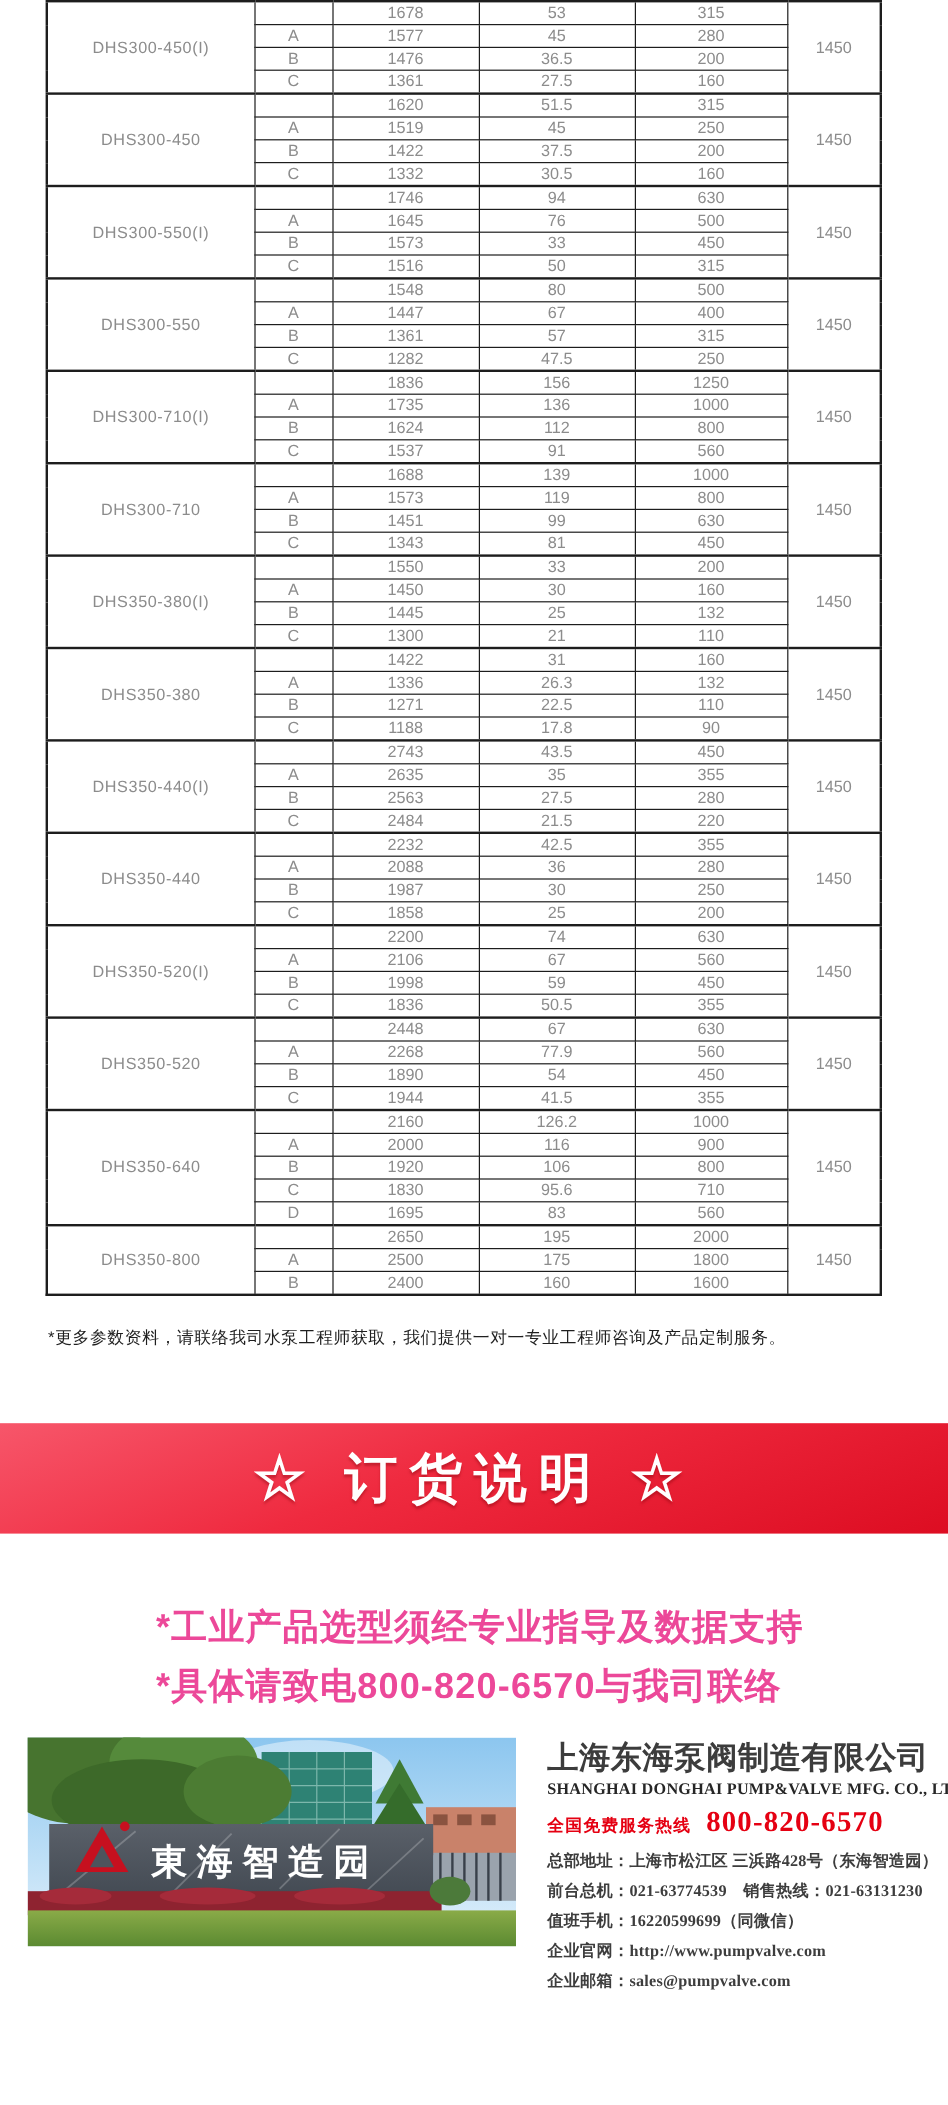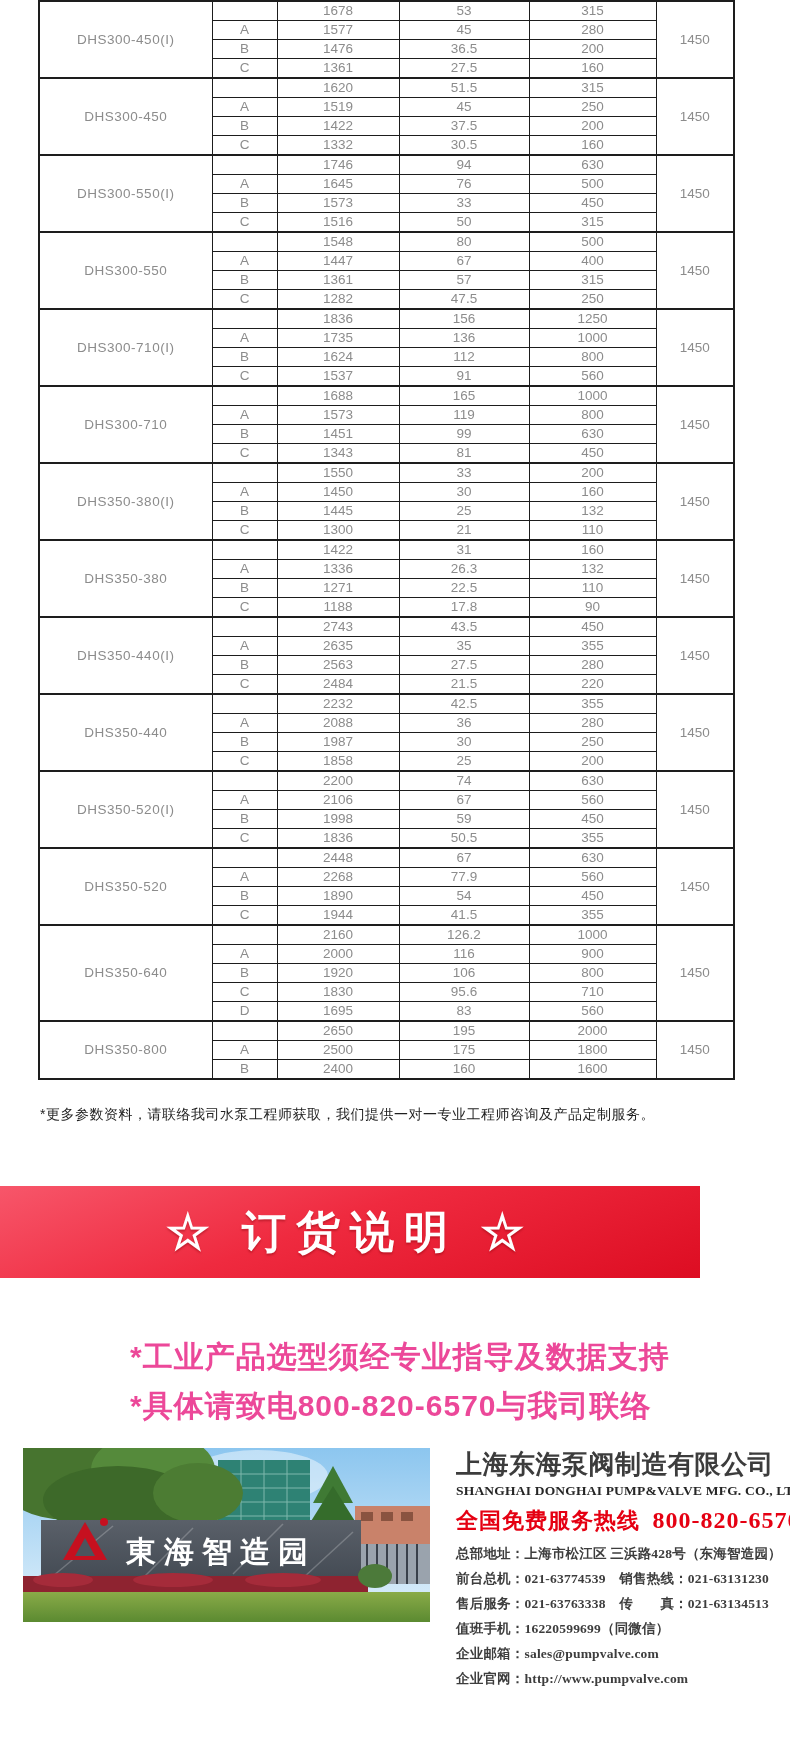--- a/index.html
+++ b/index.html
@@ -21,21 +21,21 @@
     overflow:hidden;white-space:nowrap;
   }
   .spec-table tr.group-first td{border-top:2px solid #1d1d1d;}
   .spec-table td.model-cell{letter-spacing:.5px;}
   
   .note{
     margin:26px 0 0 40px;font-size:14px;color:#1f1f1f;letter-spacing:.5px;
   }
   
   .order-banner{
-    margin-top:62px;height:92px;width:700px;
+    margin-top:62px;height:92px;width:790px;
     background:linear-gradient(160deg,#f7566a 0%,#ef2a3f 45%,#dd0d22 100%);
     display:flex;align-items:center;justify-content:center;
   }
   .order-banner .banner-text{
     color:#ffffff;font-size:44px;font-weight:bold;letter-spacing:10px;
     text-shadow:0 2px 2px rgba(120,0,10,.35);
   }
   
   .advisory{margin:54px 0 0 130px;}
   .advisory .adv-line{
@@ -49,21 +49,21 @@
   .photo-wrap{width:407px;height:149px;flex:0 0 auto;}
   .footer-info{margin-left:26px;width:330px;flex:0 0 auto;padding-top:0;}
   .company-cn{
     font-size:26px;font-weight:bold;color:#3c3c3c;letter-spacing:.5px;line-height:32px;
   }
   .company-en{
     font-family:"Liberation Serif",serif;font-weight:bold;
     font-size:13.5px;color:#262626;margin-top:3px;letter-spacing:.2px;white-space:nowrap;
   }
   .hotline{margin-top:7px;color:#e50012;white-space:nowrap;}
-  .hotline .hotline-label{font-size:22px;font-weight:bold;letter-spacing:1px;}
+  .hotline .hotline-label{font-size:14px;font-weight:bold;letter-spacing:1px;}
   .hotline .hotline-number{
     font-family:"Liberation Serif",serif;font-size:24px;font-weight:bold;margin-left:8px;letter-spacing:1px;
   }
   .contacts{margin-top:5px;}
   .contact-line{
     font-family:Liberation Serif, serif;font-weight:bold;
     font-size:13.5px;color:#3d3d3d;line-height:25px;white-space:nowrap;letter-spacing:.2px;
   }
 </style>
 </head>
@@ -208,21 +208,21 @@
         <tr>
           <td>C</td>
           <td>1537</td>
           <td>91</td>
           <td>560</td>
         </tr>
         <tr class="group-first">
           <td rowspan="4" class="model-cell">DHS300-710</td>
           <td></td>
           <td>1688</td>
-          <td>165</td>
+          <td>139</td>
           <td>1000</td>
           <td rowspan="4" class="speed-cell">1450</td>
         </tr>
         <tr>
           <td>A</td>
           <td>1573</td>
           <td>119</td>
           <td>800</td>
         </tr>
         <tr>
@@ -550,21 +550,20 @@
     <div class="footer-info">
       <div class="company-cn">上海东海泵阀制造有限公司</div>
       <div class="company-en">SHANGHAI DONGHAI PUMP&amp;VALVE MFG. CO., LTD.</div>
       <div class="hotline">
         <span class="hotline-label">全国免费服务热线</span>
         <span class="hotline-number">800-820-6570</span>
       </div>
       <div class="contacts">
         <div class="contact-line">总部地址：上海市松江区 三浜路428号（东海智造园）</div>
         <div class="contact-line">前台总机：021-63774539　销售热线：021-63131230</div>
-        <div class="contact-line">售后服务：021-63763338　传　　真：021-63134513</div>
         <div class="contact-line">值班手机：16220599699（同微信）</div>
+        <div class="contact-line">企业官网：http://www.pumpvalve.com</div>
         <div class="contact-line">企业邮箱：sales@pumpvalve.com</div>
-        <div class="contact-line">企业官网：http://www.pumpvalve.com</div>
       </div>
     </div>
   </div>
 
 </div>
 
 </body></html>

